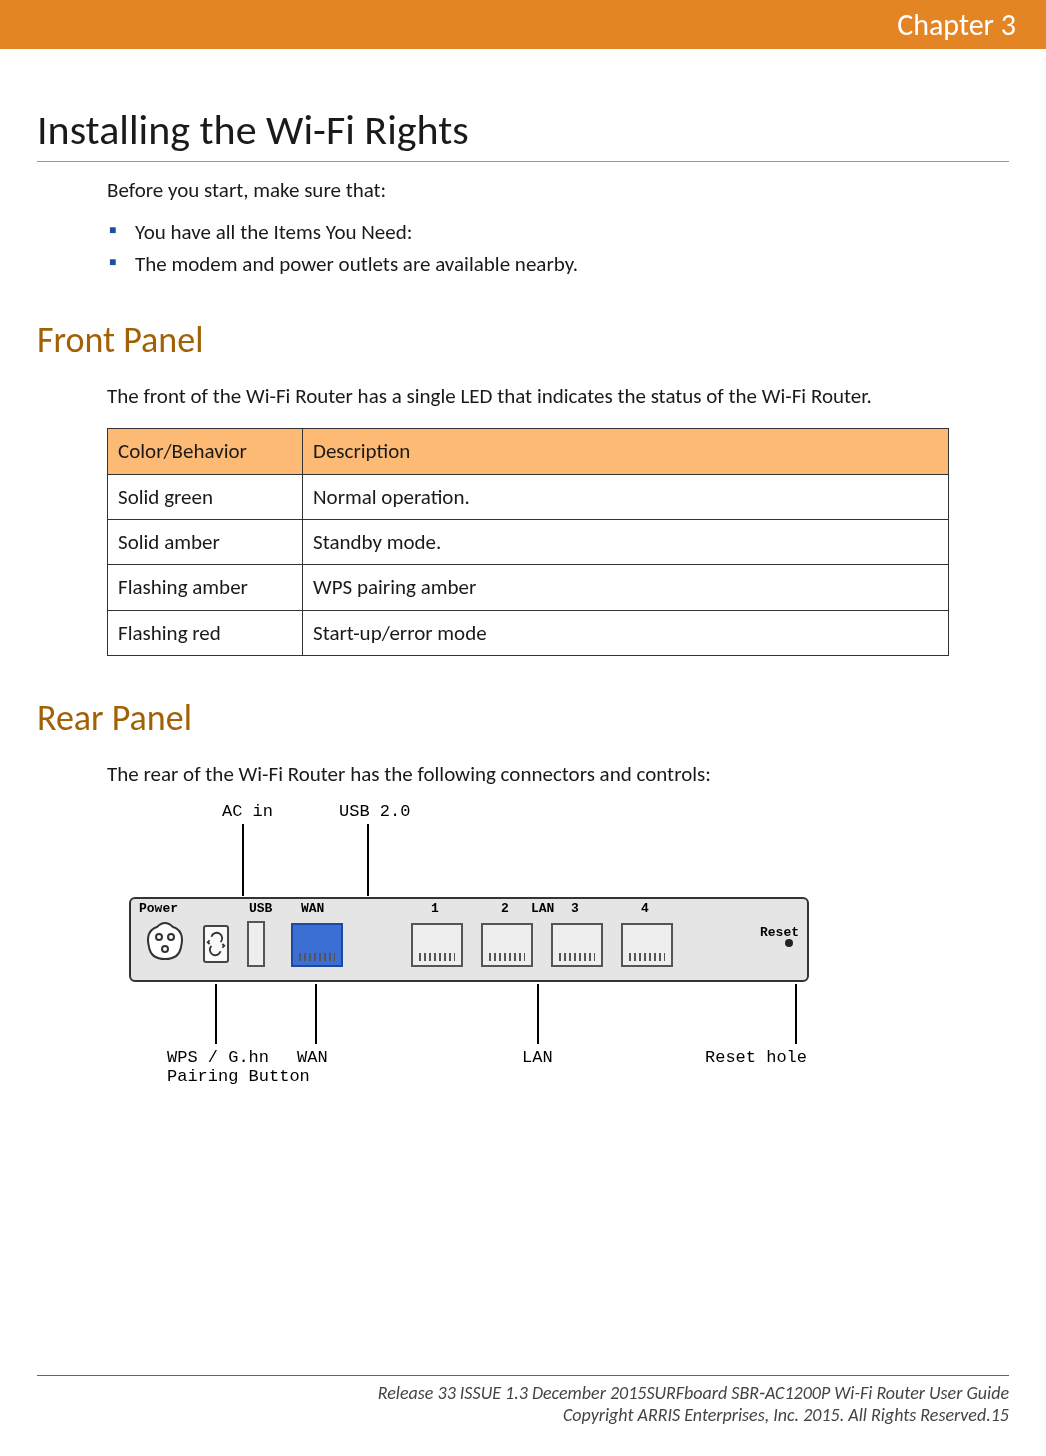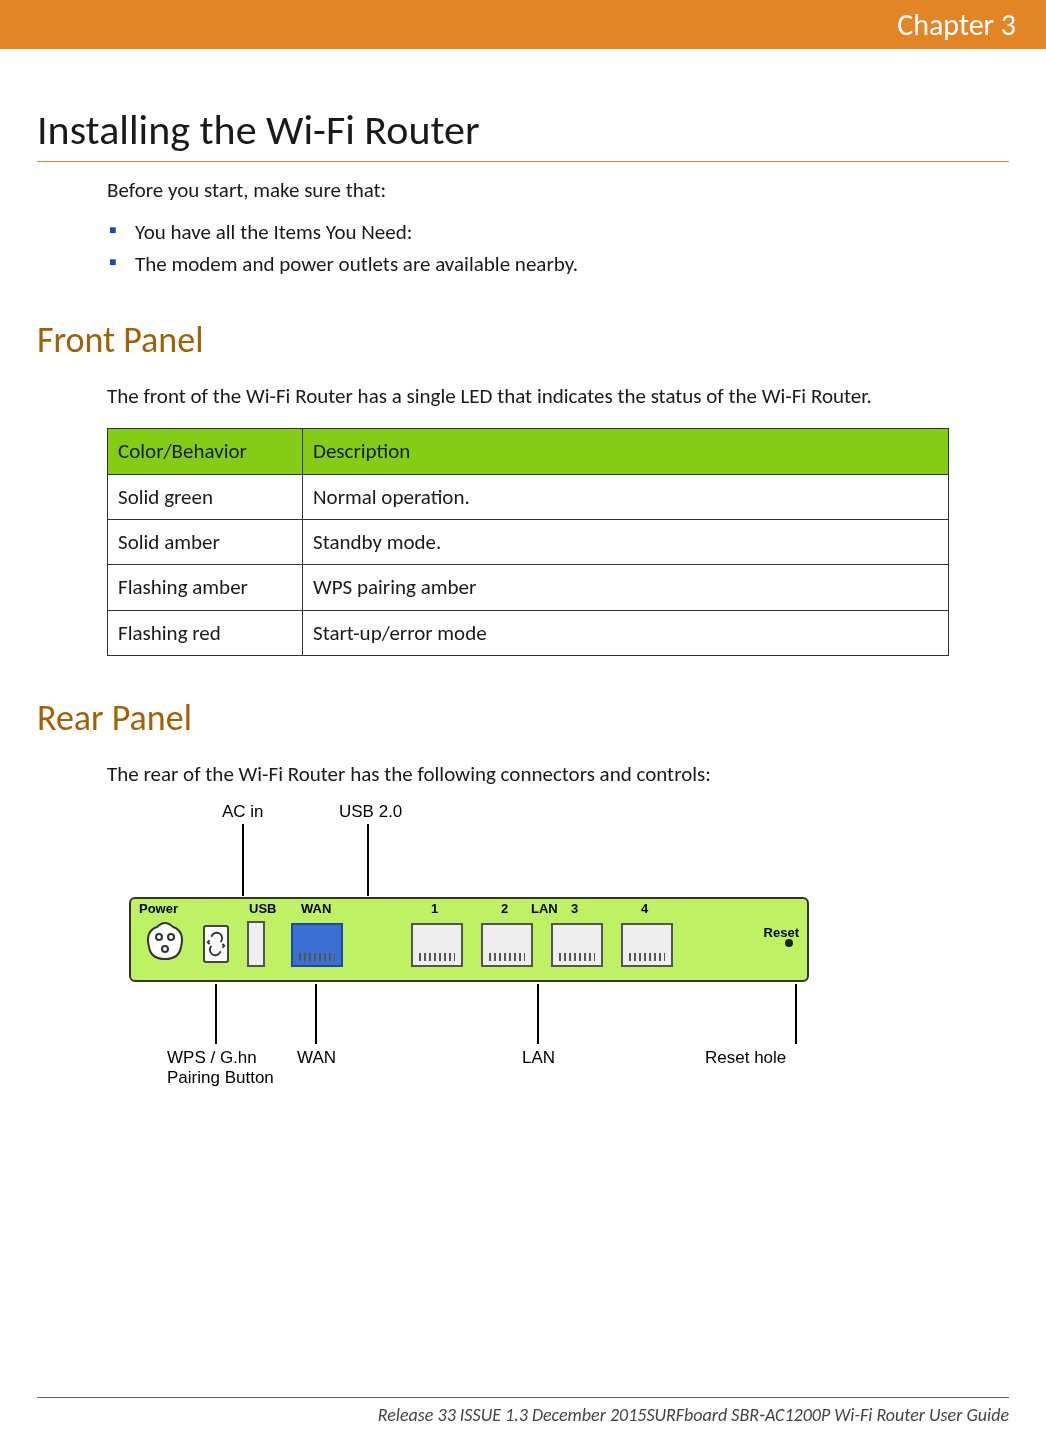--- a/index.html
+++ b/index.html
@@ -70,44 +70,44 @@
     margin-top: 18px;
     font-size: 21px;
   }
   table.led th, table.led td {
     border: 1px solid #333;
     padding: 8px 10px;
     text-align: left;
     font-weight: 400;
   }
   table.led th {
-    background: #84cc16;
+    background: #fdba74;
     color: #1a1a1a;
   }
   table.led .col1 { width: 195px; }
 
   
   .diagram {
     position: relative;
     width: 760px;
     height: 310px;
     margin: 10px 0 0 70px;
-    font-family: Liberation Sans, sans-serif;
+    font-family: Liberation Mono, monospace;
     font-size: 17px;
     color: #000;
   }
   .dlabel { position: absolute; white-space: nowrap; }
   .dline { position: absolute; background: #000; }
   .rear {
     position: absolute;
     top: 95px; left: 22px;
     width: 680px; height: 85px;
     border: 2px solid #333;
     border-radius: 6px;
-    background: #bef264;
+    background: #e5e5e5;
   }
   .rj45 {
     position: absolute;
     width: 52px; height: 44px;
     background: #eee;
     border: 2px solid #555;
     top: 24px;
   }
   .rj45::after{
     content:"";
@@ -145,21 +145,21 @@
   .footer .row { display:flex; justify-content:flex-end; }
 </style>
 </head>
 <body>
 
 <div class="header-bar">
   <span>Chapter 3</span>
 </div>
 
 <div class="content">
-  <h1>Installing the Wi-Fi Router</h1>
+  <h1>Installing the Wi-Fi Rights</h1>
 
   <div class="body-text">
     <p>Before you start, make sure that:</p>
     <ul class="bullets">
       <li>You have all the Items You Need:</li>
       <li>The modem and power outlets are available nearby.</li>
     </ul>
   </div>
 
   <h2>Front Panel</h2>
@@ -251,13 +251,17 @@
     <div class="dline" style="top:182px; left:688px; width:2px; height:60px;"></div>
     <div class="dlabel" style="top:246px; left:598px;">Reset hole</div>
   </div>
 </div>
 
 <div class="footer">
   <div class="row">
     <span>Release 33 ISSUE 1.3    December 2015</span>
     <span>SURFboard SBR‑AC1200P Wi-Fi Router User Guide</span>
   </div>
+  <div class="row">
+    <span>Copyright ARRIS Enterprises, Inc. 2015. All Rights Reserved.</span>
+    <span>15</span>
+  </div>
 </div>
 
 </body></html>

